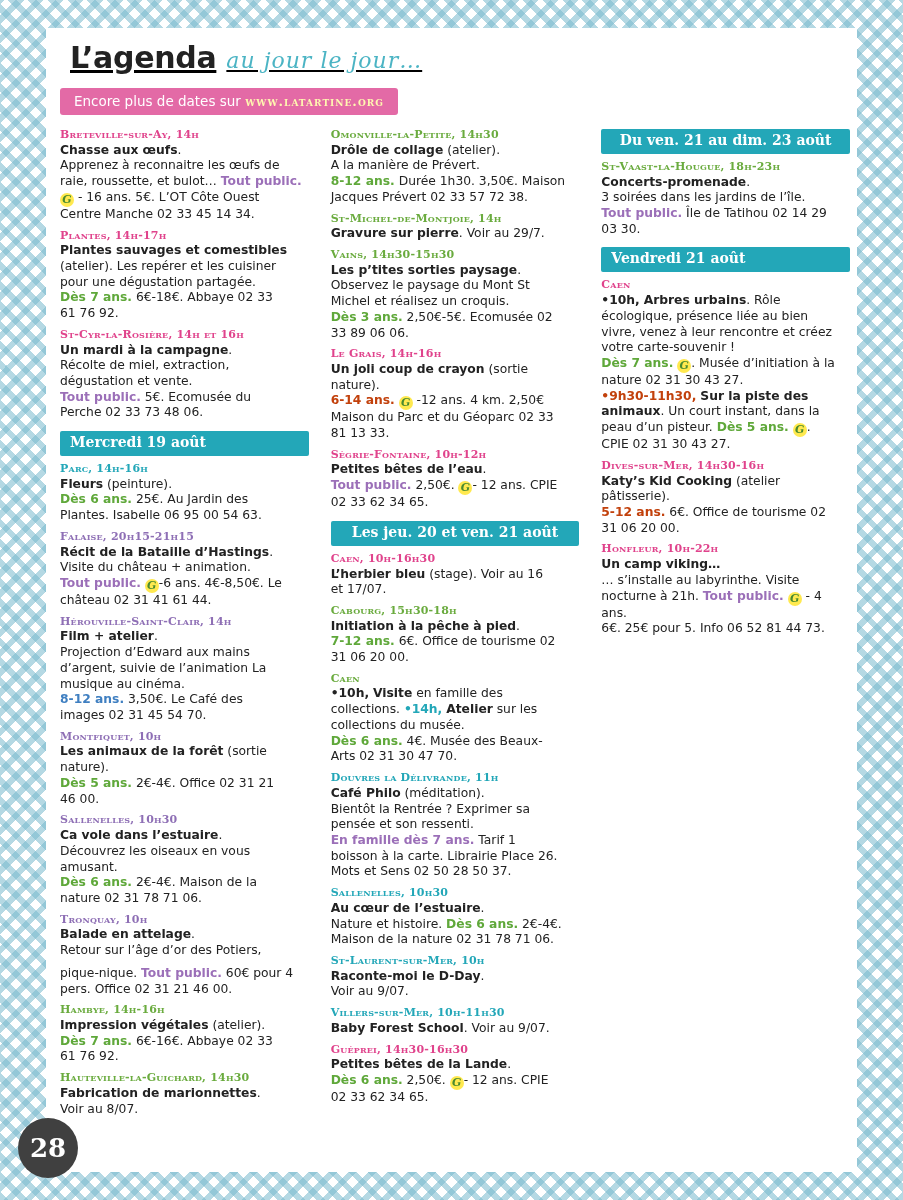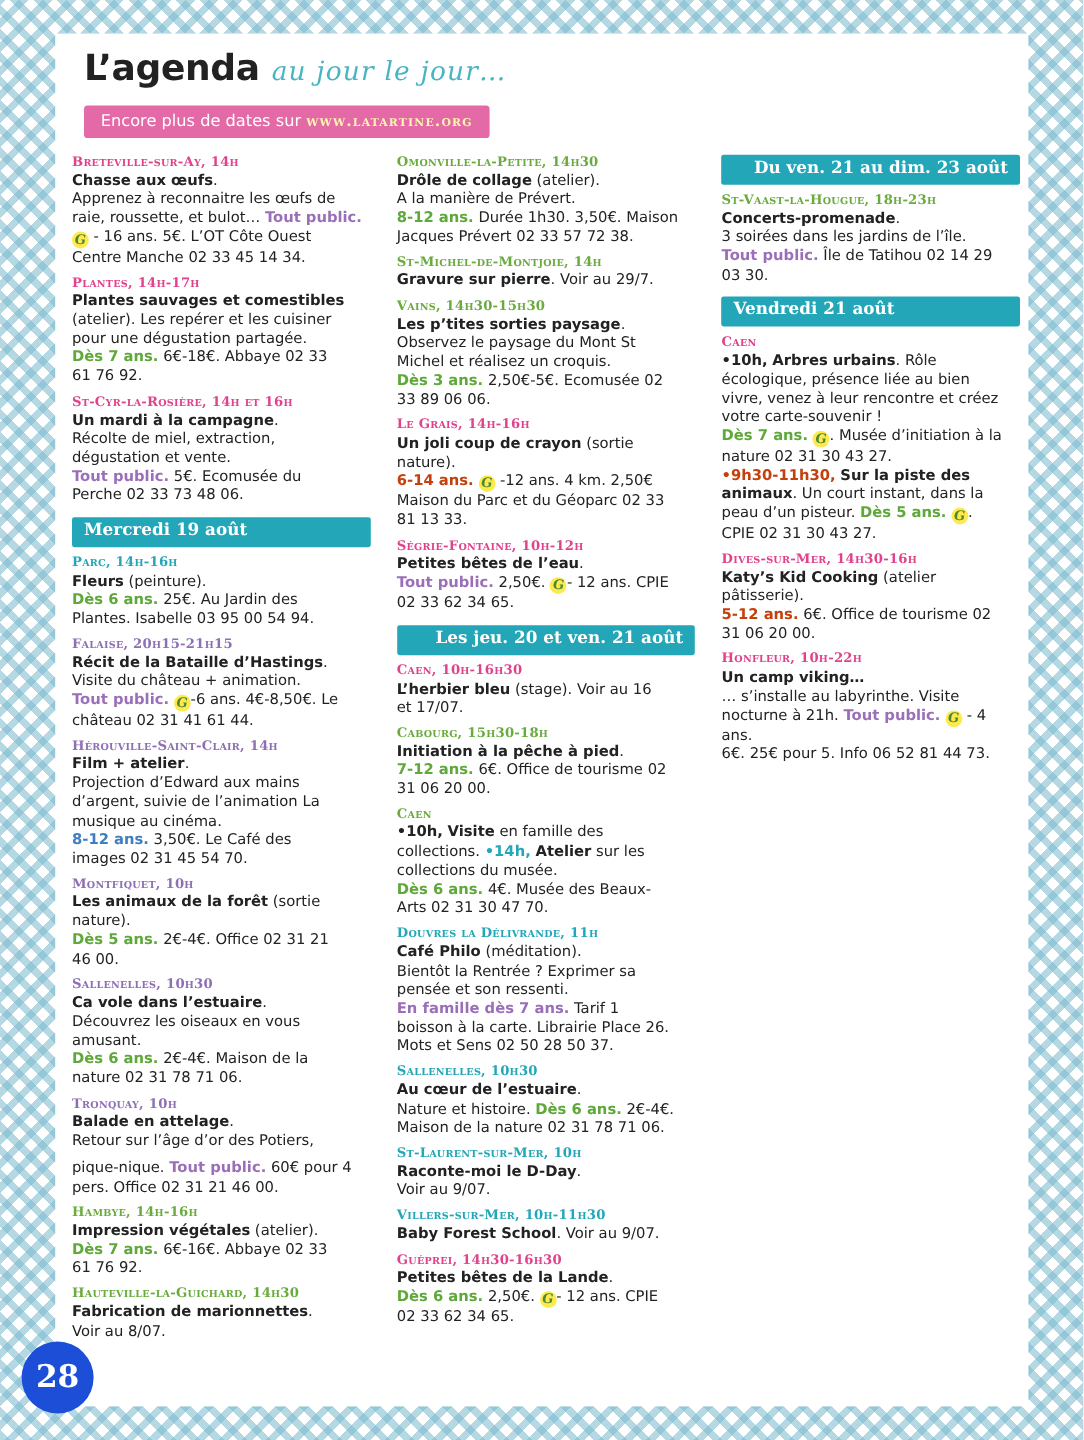--- a/index.html
+++ b/index.html
@@ -20,31 +20,31 @@
       #ffffff;
   }
   #page-inner {
     position:absolute; left:46px; top:28px; width:811px; height:1144px;
     background:#ffffff;
   }
   #content {
     position:absolute; left:60px; top:40px; width:790px; height:1110px;
   }
   
-  .head-row { display:flex; align-items:baseline; gap:10px; margin-left:10px;}
+  .head-row { display:flex; align-items:baseline; gap:10px; margin-left:10px;text-decoration:underline;}
   .head-main {
     font-family:"DejaVu Sans", sans-serif;
     font-weight:bold; font-size:30px; color:#222; letter-spacing:-0.3px;
   }
   .head-script {
     font-family:"DejaVu Serif", serif;
     font-style:italic; font-size:22px; color:#4bb4c4; letter-spacing:1px;
   }
   .banner {
-    margin-top:13px; margin-left:10px;
+    margin-top:13px; 
     background:#e36aa6; color:#ffffff;
     display:inline-block; padding:5px 14px 6px 14px;
     border-radius:3px;
     font-size:13.5px;
   }
   .banner .url {
     font-family:"DejaVu Serif", serif;
     font-variant:small-caps; letter-spacing:1px; font-size:13px;
     color:#fff7b0; font-weight:bold;
   }
@@ -95,26 +95,26 @@
     color:#ffffff;
     font-family:"DejaVu Serif", serif;
     font-weight:bold;
     font-size:14px;
     padding:3px 10px 4px 10px;
     margin:10px 0 7px 0;
     break-inside:avoid;
     border-radius:2px;
     display:block;
   }
-  .daybar.center { text-align:right; }
+  .daybar.center { text-align:center; }
   
   #pagenum {
     position:absolute; left:18px; bottom:22px;
     width:60px; height:60px; border-radius:50%;
-    background:#1d4ed8;
+    background:#404040;
     color:#ffffff;
     font-family:"DejaVu Serif", serif;
     font-weight:bold; font-size:26px;
     display:flex; align-items:center; justify-content:center;
   }
 </style>
 </head>
 <body>
 
 <div id="page-border"></div>
@@ -155,21 +155,21 @@
         <div><span>Récolte de miel, extraction,</span></div>
         <div><span>dégustation et vente.</span></div>
         <div><span class="t-purple">Tout public.</span><span> 5€. Ecomusée du</span></div>
         <div><span>Perche 02 33 73 48 06.</span></div>
       </div>
       <div class="daybar">Mercredi 19 août</div>
       <div class="entry">
         <div class="loc c-teal">Parc, 14h-16h</div>
         <div><span class="b">Fleurs</span><span> (peinture).</span></div>
         <div><span class="t-green">Dès 6 ans.</span><span> 25€. Au Jardin des</span></div>
-        <div><span>Plantes. Isabelle 03 95 00 54 94.</span></div>
+        <div><span>Plantes. Isabelle 06 95 00 54 63.</span></div>
       </div>
       <div class="entry">
         <div class="loc c-purple">Falaise, 20h15-21h15</div>
         <div><span class="b">Récit de la Bataille d’Hastings</span><span>.</span></div>
         <div><span>Visite du château + animation.</span></div>
         <div><span class="t-purple">Tout public.</span><span> </span><span class="gbadge">G</span><span>-6 ans. 4€-8,50€. Le</span></div>
         <div><span>château 02 31 41 61 44.</span></div>
       </div>
       <div class="entry">
         <div class="loc c-purple">Hérouville-Saint-Clair, 14h</div>

